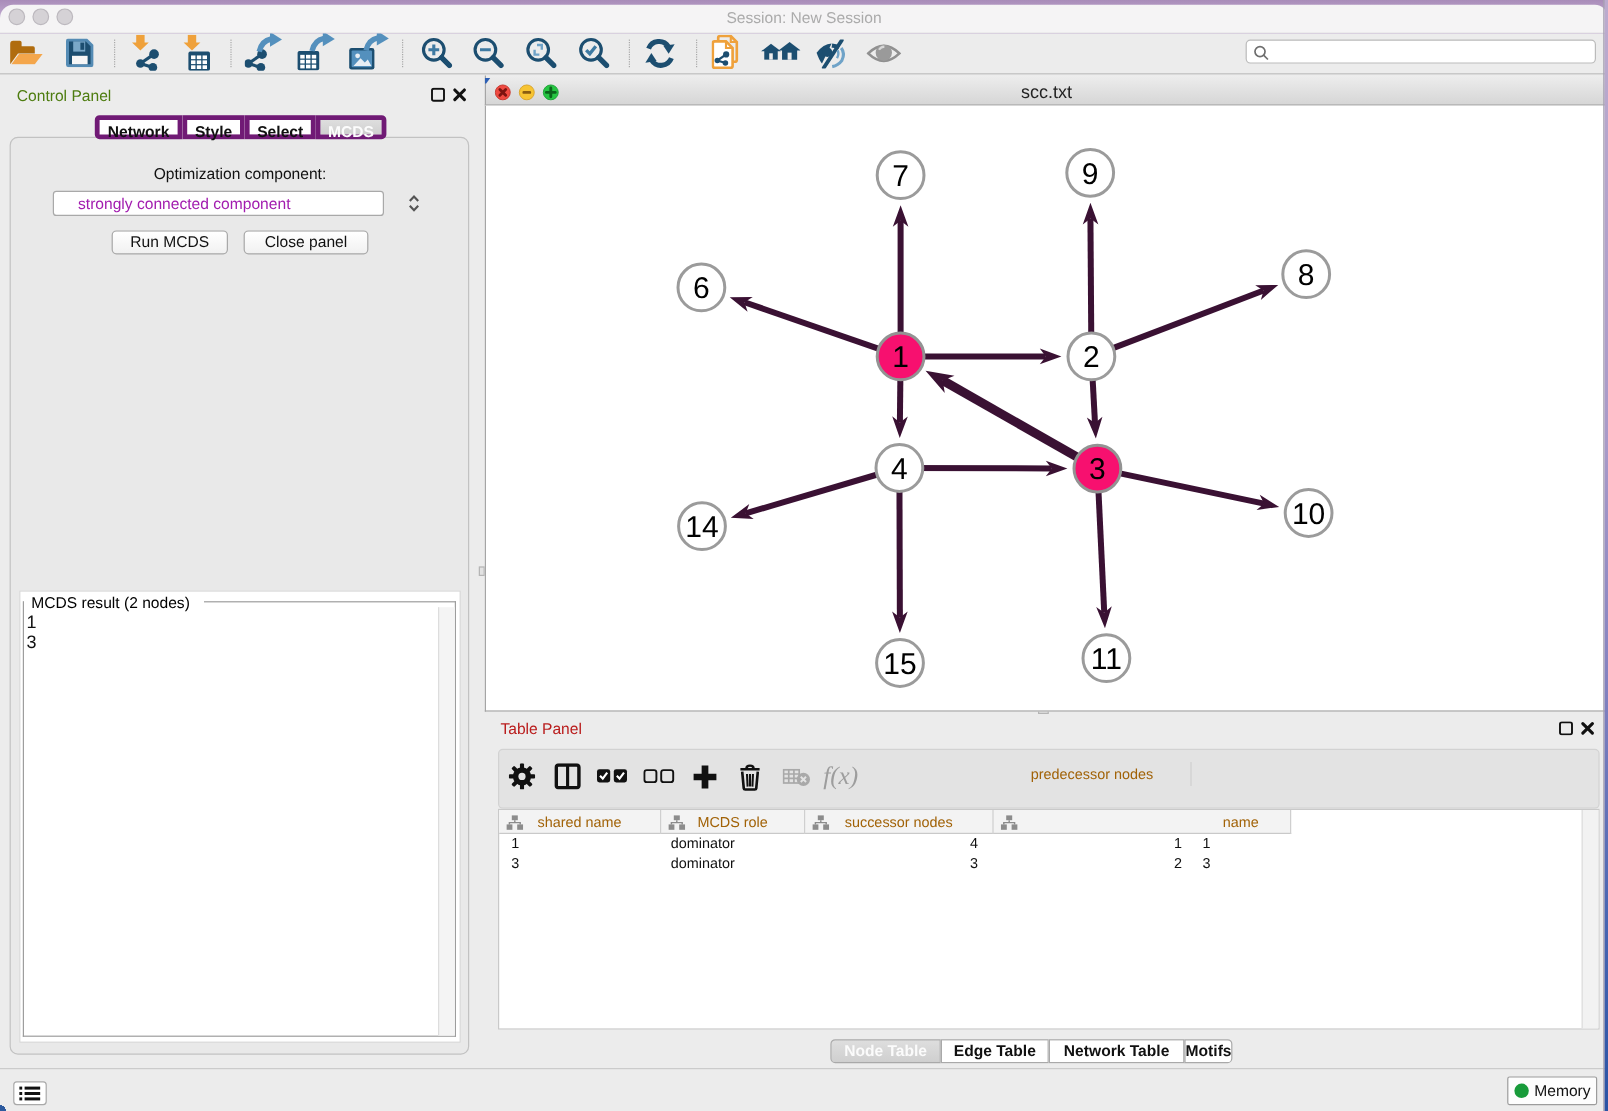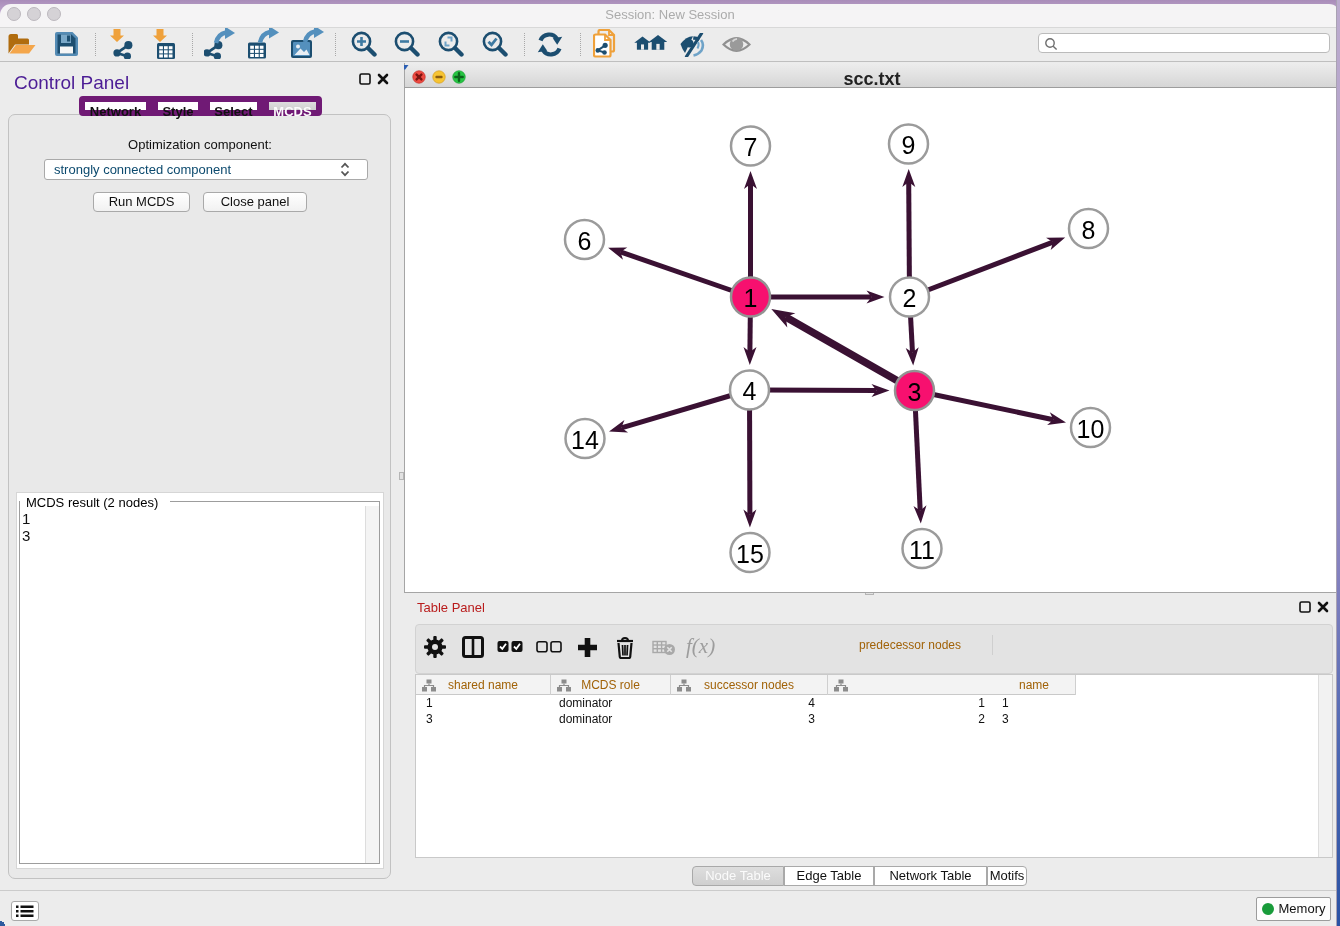--- a/index.html
+++ b/index.html
@@ -5,44 +5,44 @@
 body{font-family:"Liberation Sans",sans-serif;background:#ececec;position:relative}
 .abs{position:absolute}
 #purpletop{left:0;top:0;width:1340px;height:30px;background:linear-gradient(#a98cb9,#c3aed2 55%,#cbb7d8)}
 #titlebar{left:0;top:4px;width:1340px;height:24px;background:#f5f4f5;border-radius:11px 11px 0 0;border-bottom:1px solid #d8d8d8}
 .tl{position:absolute;top:7px;width:14px;height:14px;border-radius:50%;background:#d5d2d6;border:1px solid #bcb8be}
 #wintitle{left:0;top:7px;width:1340px;text-align:center;font-size:13px;color:#ababab}
 #toolbar{left:0;top:28px;width:1340px;height:34px;background:#ececec;border-bottom:1px solid #bfbfbf}
 .sep{position:absolute;top:33px;height:23px;width:0;border-left:1px dotted #a8a8a8}
 #searchbox{left:1038px;top:33px;width:292px;height:20px;background:#fff;border:1px solid #bbb;border-radius:4px}
 
-#cpheader{left:14px;top:72px;font-size:19px;color:#4c1d95}
-.tab{position:absolute;top:96px;height:20px;background:#fff;border:6px solid #701a75;font-size:13px;color:#111;text-align:center;line-height:19px;font-weight:bold}
+#cpheader{left:14px;top:72px;font-size:13px;color:#4d7c0f}
+.tab{position:absolute;top:96px;height:20px;background:#fff;border:4px solid #701a75;font-size:13px;color:#111;text-align:center;line-height:19px;font-weight:bold}
 #cppanel{left:8px;top:114px;width:383px;height:765px;background:#e9e9e9;border:1px solid #c2c2c2;border-radius:7px}
 #optlabel{left:0;top:137px;width:400px;text-align:center;font-size:13px;color:#111}
-#combo{left:44px;top:159px;width:324px;height:21px;background:#fff;border:1px solid #a9a9a9;border-radius:3px;font-size:13px;color:#0c4a6e;line-height:19px;padding-left:9px}
+#combo{left:44px;top:159px;width:276px;height:21px;background:#fff;border:1px solid #a9a9a9;border-radius:3px;font-size:13px;color:#a21caf;line-height:19px;padding-left:20px}
 .btn{position:absolute;top:192px;height:20px;background:linear-gradient(#ffffff,#f1f1f1);border:1px solid #a9a9a9;border-radius:4px;font-size:13px;color:#111;text-align:center;line-height:18px}
 #resultbox{left:16px;top:492px;width:368px;height:377px;background:#fff;border:1px solid #d6d6d6}
 #fs-b{left:19px;top:501px;width:361px;height:363px;border:1px solid #9d9d9d;border-top:none}
 #fs-t{left:170px;top:501px;width:210px;height:1px;background:#9d9d9d}
 #fslegend{left:26px;top:495px;font-size:13px;color:#000000}
 #resnums{left:22px;top:511px;font-size:15px;color:#111;line-height:16.5px}
 #resscroll{left:365px;top:506px;width:14px;height:357px;background:#f4f4f4;border-left:1px solid #ddd}
 
 #nwtitle{left:404px;top:63px;width:936px;height:25px;background:linear-gradient(#ededed,#d6d6d6);border-bottom:1px solid #9d9d9d;border-left:1px solid #a5a5a5}
 #nwview{left:404px;top:88px;width:936px;height:505px;background:#fff;border-left:1px solid #a5a5a5;border-bottom:1px solid #a5a5a5}
 
 #tpheader{left:417px;top:600px;font-size:13px;color:#b91c1c}
 #tptoolbar{left:415px;top:624px;width:918px;height:50px;background:#e3e3e3;border:1px solid #d2d2d2;border-radius:4px}
 #tablewhite{left:415px;top:674px;width:918px;height:184px;background:#fff;border:1px solid #c9c9c9}
 #thead{left:416px;top:675px;width:660px;height:20px;background:#f3f3f3;border-bottom:1px solid #c9c9c9}
 .thcell{position:absolute;top:0;height:20px;border-right:1px solid #cfcfcf;font-size:12px;color:#a16207;text-align:center;line-height:20px}
 .trow{position:absolute;font-size:12px;color:#111}
 #tscroll{left:1318px;top:675px;width:14px;height:182px;background:#f2f2f2;border-left:1px solid #ddd}
-.btab{position:absolute;top:866px;height:20px;border:1px solid #a9a9a9;font-size:13px;font-weight:normal;text-align:center;line-height:18px;background:#fff;color:#111}
+.btab{position:absolute;top:866px;height:20px;border:1px solid #a9a9a9;font-size:13px;font-weight:bold;text-align:center;line-height:18px;background:#fff;color:#111}
 
 #statusbar{left:0;top:890px;width:1340px;height:36px;background:#ececec;border-top:1px solid #cbcbcb}
 #listbtn{left:11px;top:901px;width:28px;height:20px;background:#fff;border:1px solid #a9a9a9;border-radius:3px}
 #membtn{left:1256px;top:897px;width:75px;height:24px;background:#fdfdfd;border:1px solid #9c9c9c;border-radius:2px;font-size:13px;color:#111;line-height:22px;text-align:center}
 #cornerblue{left:0px;top:920px;width:6px;height:6px;background:radial-gradient(circle at 0 100%, #2d5a9e 0 5px, transparent 5px)}
 svg{display:block}
 .eline line{stroke:#3a1133}
 .eline polygon{fill:#3a1133}
 .nw{fill:#fff;stroke:#9b9b9b;stroke-width:2.5}
 .np{fill:#f7106f;stroke:#939393;stroke-width:2.5}
@@ -223,21 +223,21 @@
 <circle cx="7" cy="7" r="6.2" fill="#ef4a41" stroke="#c63931" stroke-width="0.8"></circle>
 <path d="M4.6 4.6 L9.4 9.4 M9.4 4.6 L4.6 9.4" stroke="#7c1410" stroke-width="2.4" stroke-linecap="round"></path>
 <circle cx="27" cy="7" r="6.2" fill="#f7c432" stroke="#d8a42c" stroke-width="0.8"></circle>
 <rect x="3.4" y="5.8" width="7.2" height="2.4" rx="1" transform="translate(20 0)" fill="#8a5d10"></rect>
 <circle cx="47" cy="7" r="6.2" fill="#26c542" stroke="#1ea337" stroke-width="0.8"></circle>
 <path d="M47 3.3 L47 10.7 M43.3 7 L50.7 7" stroke="#0c641c" stroke-width="2.4" stroke-linecap="round"></path>
 </svg>
 <svg class="abs" style="left:404px;top:65px" width="5" height="5" viewBox="0 0 5 5">
     <path d="M0 0 L4.5 0 L1.2 4.5 L0 4.5 Z" fill="#2c5fb4"></path>
   </svg>
-<div class="abs" style="left:404px;top:69px;width:936px;text-align:center;font-size:18px;font-weight:bold;color:#222">scc.txt</div>
+<div class="abs" style="left:404px;top:69px;width:936px;text-align:center;font-size:15px;font-weight:normal;color:#222">scc.txt</div>
 <div class="abs" id="nwview"></div>
 <svg class="abs" style="left:405px;top:88px" width="935" height="504" viewBox="0 0 935 504">
 <g class="eline">
 <line x1="345.5" y1="209.0" x2="345.5" y2="96.0" stroke-width="5"></line>
 <polygon points="345.5,83.0 352.0,101.0 345.5,96.0 339.0,101.0"></polygon>
 <line x1="345.5" y1="209.0" x2="215.4" y2="163.9" stroke-width="5"></line>
 <polygon points="203.1,159.7 222.3,159.4 215.4,163.9 218.0,171.7"></polygon>
 <line x1="345.5" y1="209.0" x2="466.5" y2="209.0" stroke-width="5"></line>
 <polygon points="479.5,209.0 461.5,215.5 466.5,209.0 461.5,202.5"></polygon>
 <line x1="345.5" y1="209.0" x2="344.9" y2="264.0" stroke-width="5"></line>

